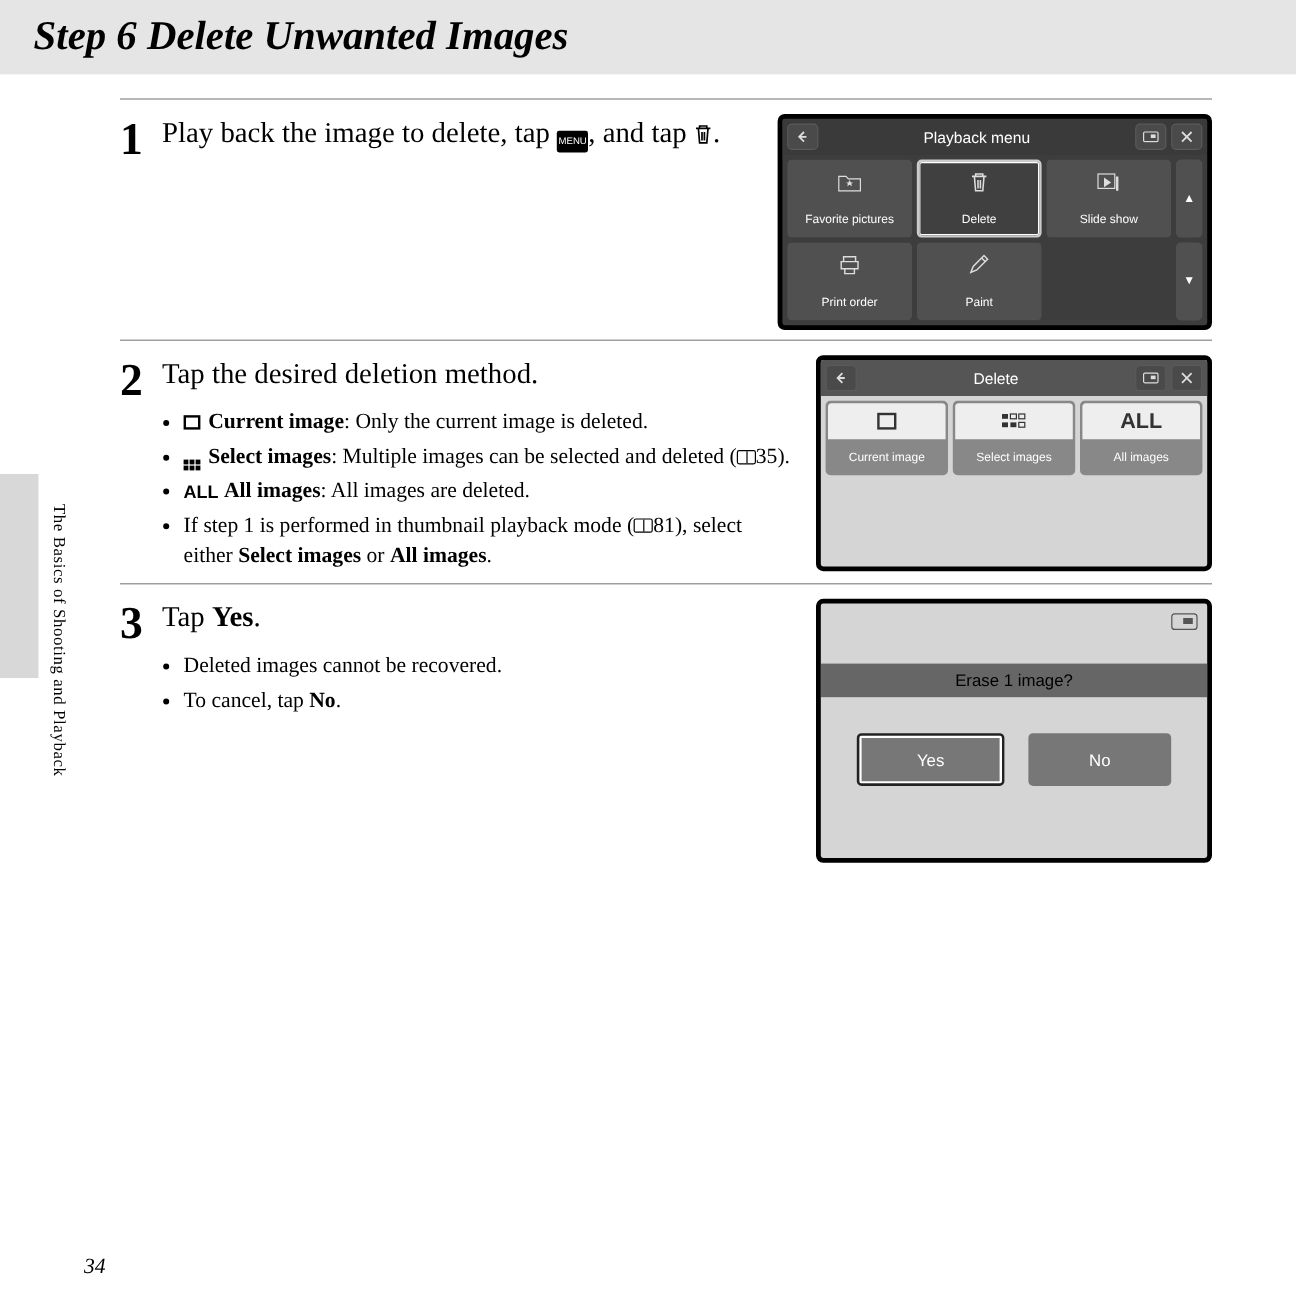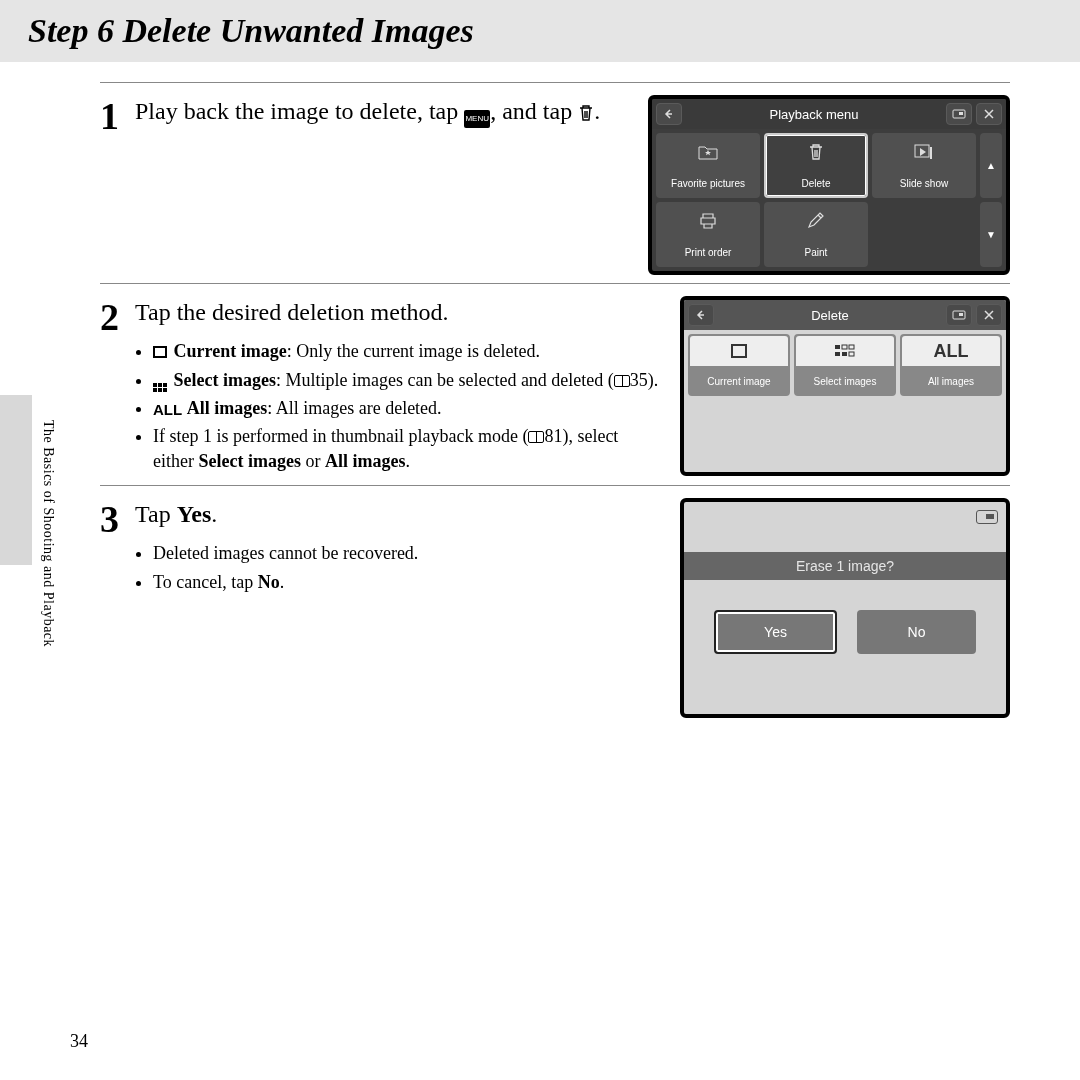--- a/index.html
+++ b/index.html
@@ -41,28 +41,28 @@
   .screen2 .screen-header { background:#555; }
   .del-opts { display:flex; gap:4px; padding:4px; height:70px; }
   .del-cell { flex:1; border:2px solid #888; border-radius:4px; display:flex; flex-direction:column; align-items:center; justify-content:center; gap:2px; background:#888; position:relative; }
   .del-cell .dtop { height:30px; display:flex; align-items:center; justify-content:center; background:#eee; width:100%; border-radius:3px 3px 0 0; }
   .del-cell .dlabel { font-size:10px; color:#fff; text-align:center; flex:1; display:flex; align-items:center; line-height:1.1; }
   
   .screen3 { width:330px; height:220px; background:#d5d5d5; color:#fff; }
   .screen3-top { height:30px; display:flex; justify-content:flex-end; align-items:center; padding-right:8px; }
   .mode-ind { width:22px; height:14px; border:1.5px solid #555; border-radius:3px; position:relative; }
   .mode-ind::after { content:""; position:absolute; right:3px; top:3px; width:8px; height:5px; background:#555; }
-  .erase-bar { background:#666; color:#e5e5e5; text-align:center; font-size:14px; padding:6px 0; margin:20px 0 30px; }
+  .erase-bar { background:#666; color:#000000; text-align:center; font-size:14px; padding:6px 0; margin:20px 0 30px; }
   .yn-row { display:flex; justify-content:center; gap:20px; padding:0 30px; }
   .yn-btn { flex:1; height:44px; background:#777; color:#fff; display:flex; align-items:center; justify-content:center; font-size:14px; border-radius:4px; }
   .yn-btn.selected { border:2px solid #222; box-shadow: 0 0 0 2px #fff inset; }
   
   .sidebar-label { position:absolute; left:40px; top:420px; writing-mode:vertical-rl; font-size:14px; letter-spacing:0.5px; }
   .side-tab { position:absolute; left:0; top:395px; width:32px; height:170px; background:#d8d8d8; }
-  .page-num { position:absolute; bottom:28px; left:70px; font-size:18px; }
+  .page-num { position:absolute; bottom:14px; left:70px; font-style:italic; font-size:18px; }
   
   
   svg { display:block; }
 </style>
 </head>
 <body>
 
 <div class="header-bar">Step 6 Delete Unwanted Images</div>
 
 <div class="side-tab"></div>

